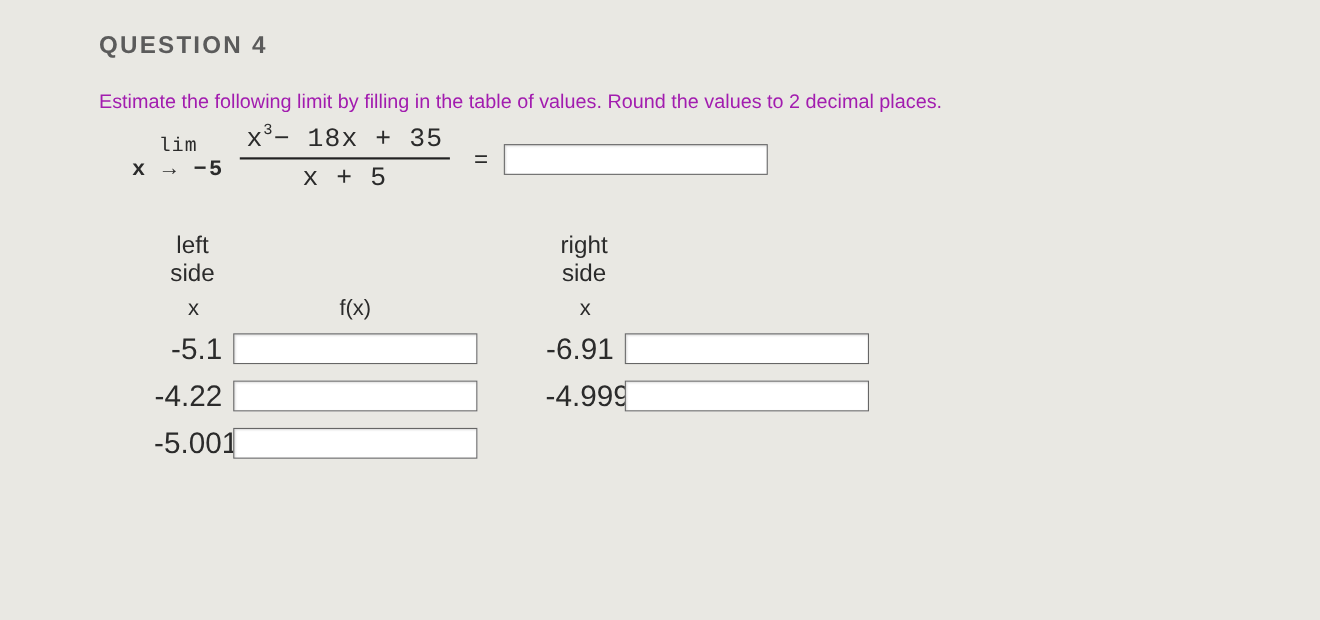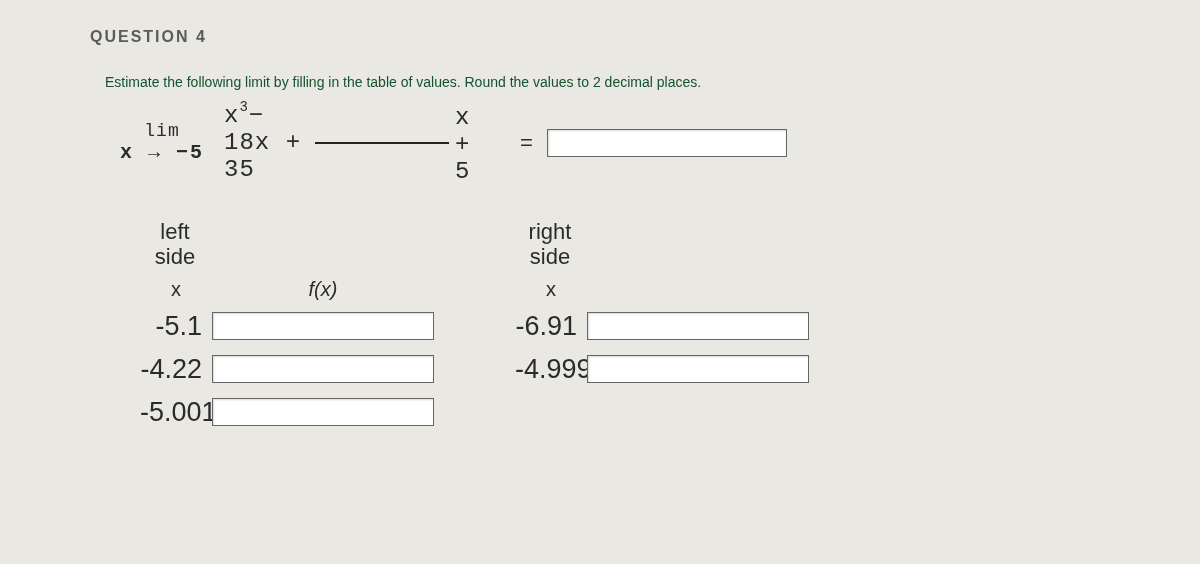--- a/index.html
+++ b/index.html
@@ -10,51 +10,51 @@
     height: 564px;
     font-family: Arial, Helvetica, sans-serif;
     background: #e9e8e3;
     color: #2b2b2b;
   }
   .page {
     padding: 28px 40px 30px 90px;
     position: relative;
   }
   .question-title {
-    font-size: 16px;
+    font-size: 22px;
     font-weight: 700;
     letter-spacing: 2px;
     color: #5b5b5b;
     margin-bottom: 28px;
   }
   .prompt {
-    font-size: 14px;
-    color: #14532d;
+    font-size: 18px;
+    color: #a21caf;
     margin-bottom: 10px;
-    margin-left: 15px;
   }
   .limit-row {
     display: flex;
     align-items: center;
     margin-top: 6px;
     margin-left: 30px;
   }
   .lim-block {
     display: flex;
     flex-direction: column;
     align-items: center;
     font-family: "Courier New", Courier, monospace;
     font-size: 24px;
     line-height: 1.05;
     margin-right: 14px;
   }
   .lim-top { font-size: 18px; letter-spacing: 1px; }
   .lim-bot { font-size: 20px; letter-spacing: 2px; margin-top:2px;font-weight:bold;}
   .frac {
     display: flex;
+    flex-direction: column;
     align-items: center;
     font-family: "Courier New", Courier, monospace;
     font-size: 24px;
     margin-right: 18px;
   }
   .frac .num { padding: 0 6px 2px 6px; letter-spacing: 1px;}
   .frac .bar { width: 100%; border-top: 2px solid #222; }
   .frac .den { padding: 4px 6px 0 6px; letter-spacing: 1px;}
   .sup { font-size: 14px; vertical-align: super; position: relative; top:-2px;}
   .equals {
@@ -65,21 +65,21 @@
     background: #fff;
     border: 1px solid #666;
     height: 28px;
     width: 240px;
     box-shadow: inset 1px 1px 2px rgba(0,0,0,0.15);
     font-size: 16px;
     padding: 2px 6px;
   }
   .tables {
     display: flex;
-    gap: 81px;
+    gap: 62px;
     margin-top: 34px;
     margin-left: 50px;
   }
   .side-group { }
   .side-header {
     font-size: 22px;
     text-align: center;
     width: 70px;
     margin-bottom: 8px;
     line-height: 1.15;
@@ -91,21 +91,20 @@
   }
   .col-x {
     width: 72px;
     text-align: center;
     font-size: 20px;
   }
   .col-fx {
     width: 222px;
     text-align: center;
     font-size: 20px;
-    font-style: italic;
   }
   .row {
     display: flex;
     align-items: center;
     margin-bottom: 12px;
   }
   .row .xval {
     width: 72px;
     text-align: right;
     padding-right: 10px;

